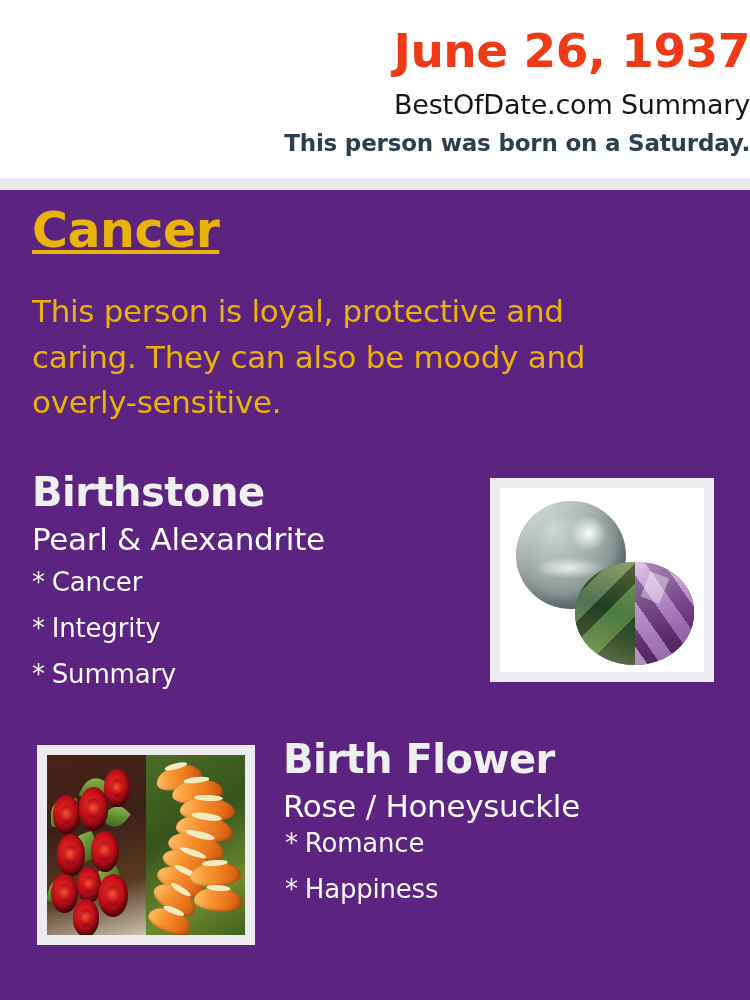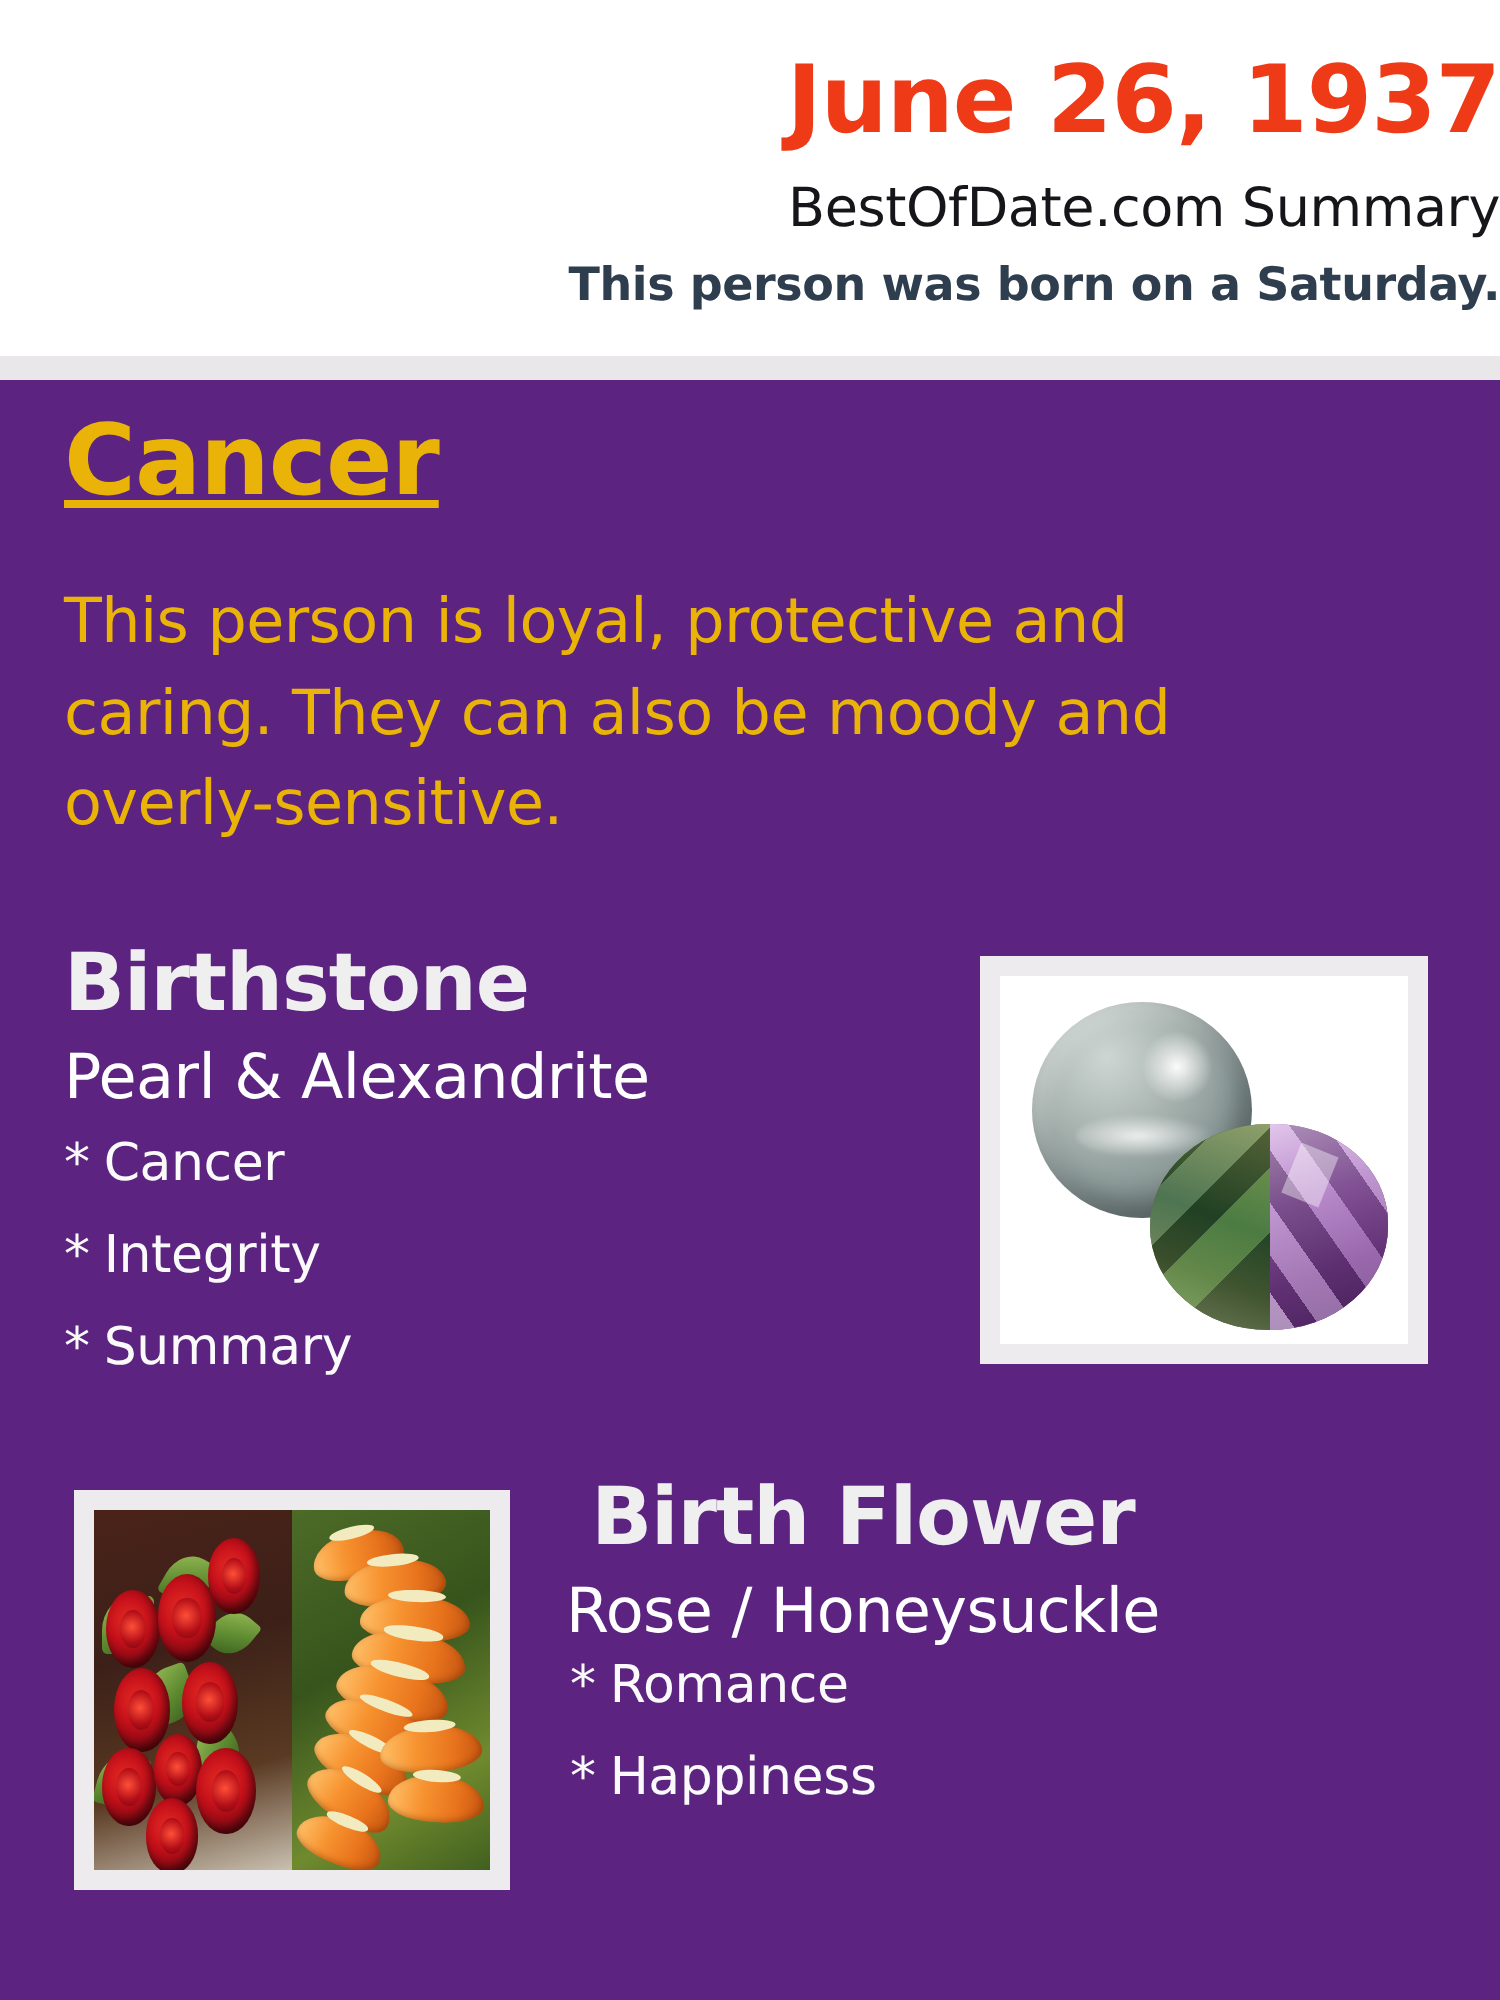--- a/index.html
+++ b/index.html
@@ -141,21 +141,21 @@
     box-shadow: inset -1px -1px 3px rgba(120,50,0,0.45);
   }
   .tube:after {
     content:""; position:absolute; left:50%; top:-12%; width:52%; height:26%;
     transform:translateX(-50%); border-radius:50%;
     background:#f3ebc0;
   }
 
   
   .flower-text { position:absolute; left:283px; top:549px; }
-  .flower-text .block-head { text-align:center; }
+  .flower-text .block-head { text-align:left; }
   .flower-bullets { margin-top:8px; padding-left:2px; }
 </style>
 </head>
 <body>
 
 <div class="page">
 
   <div class="header">
     <div class="date-title">June 26, 1937</div>
     <div class="site-summary">BestOfDate.com Summary</div>

